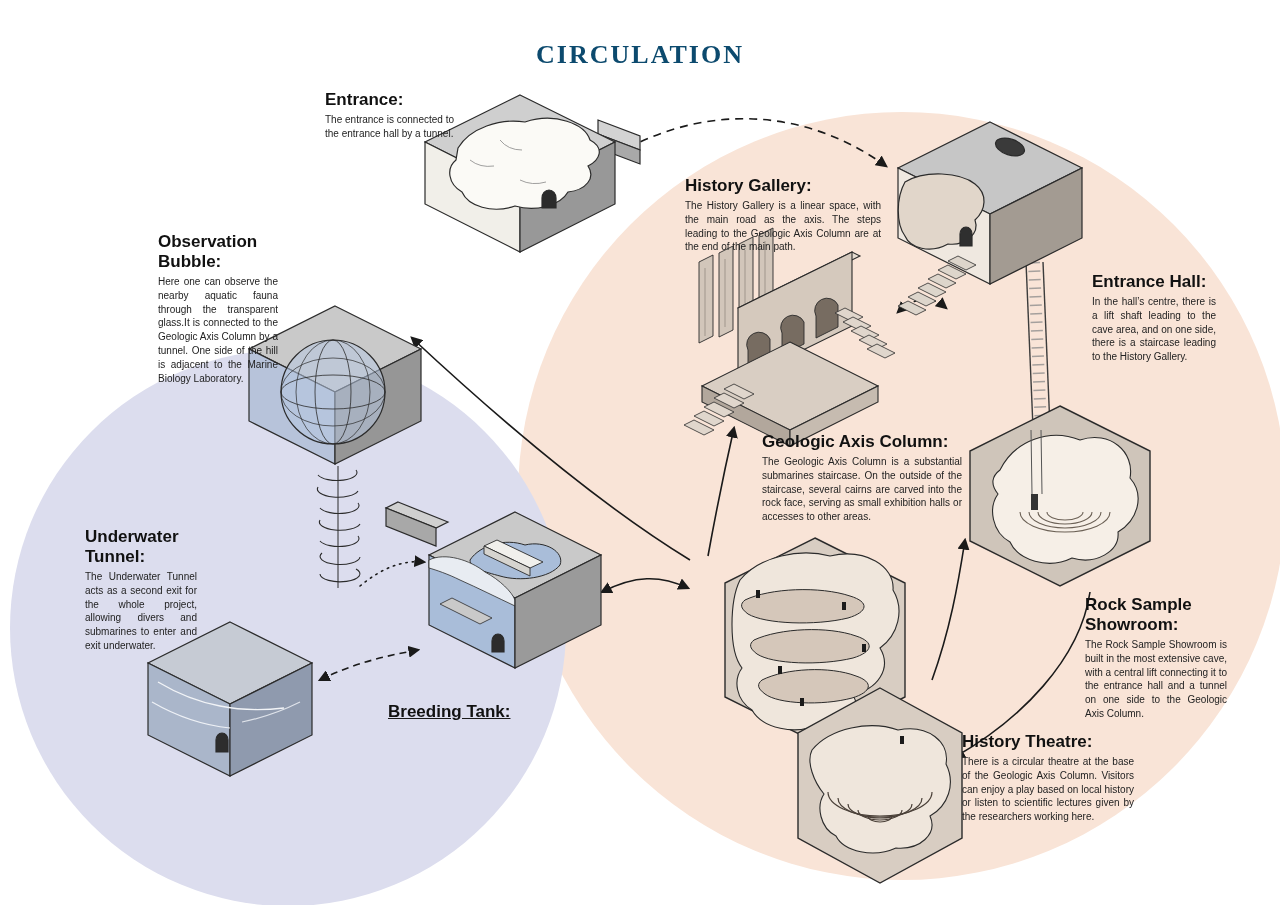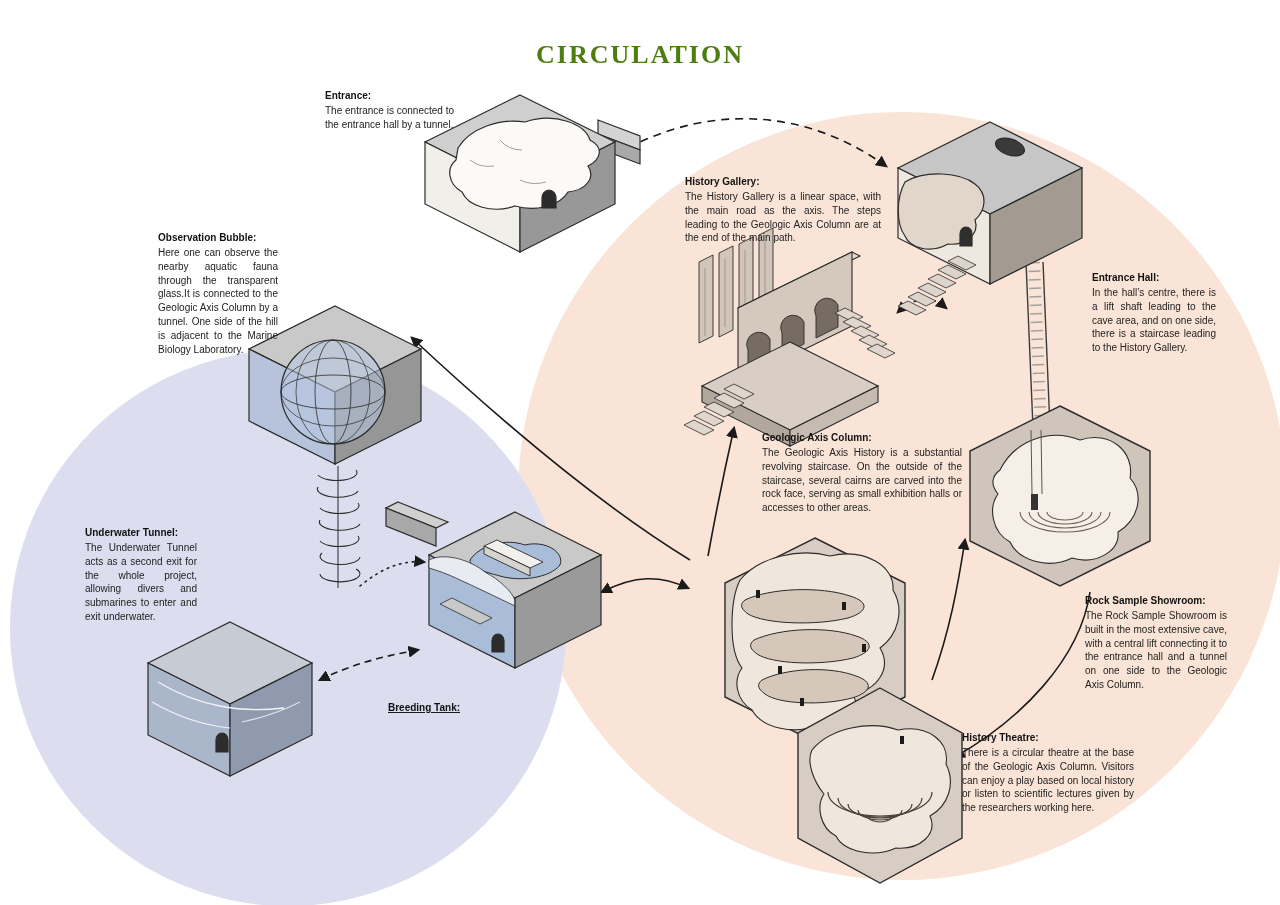--- a/index.html
+++ b/index.html
@@ -3,24 +3,24 @@
 <meta charset="utf-8">
 <style>
   html,body{margin:0;padding:0;background:#ffffff;}
   #canvas{position:relative;width:1280px;height:905px;overflow:hidden;background:#ffffff;
           font-family:"Liberation Sans",sans-serif;color:#1a1a1a;}
   .circle{position:absolute;border-radius:50%;}
   #circle-right{left:518px;top:112px;width:768px;height:768px;background:#f9e4d7;}
   #circle-left{left:10px;top:350px;width:556px;height:556px;background:#dcddee;}
   #art{position:absolute;left:0;top:0;z-index:2;}
   .label{position:absolute;z-index:3;}
-  .label h3{margin:0 0 3px 0;font-size:10px;font-weight:700;color:#111;}
+  .label h3{margin:0 0 3px 0;font-size:17px;font-weight:700;color:#111;}
   .label p{margin:0;font-size:10px;line-height:1.38;text-align:justify;color:#222;}
   #page-title{position:absolute;top:40px;left:0;width:100%;text-align:center;z-index:3;
-    font-family:"Liberation Serif",serif;font-size:26px;font-weight:600;letter-spacing:2px;color:#4d7c0f;}
+    font-family:"Liberation Serif",serif;font-size:26px;font-weight:600;letter-spacing:2px;color:#0c4a6e;}
 </style>
 </head>
 <body>
 
 <div id="canvas">
 
   <div id="page-title">CIRCULATION</div>
 
   <div id="circle-right" class="circle"></div>
   <div id="circle-left" class="circle"></div>
@@ -227,21 +227,21 @@
     <p>Here one can observe the nearby aquatic fauna through the transparent glass.It is connected to the Geologic Axis Column by a tunnel. One side of the hill is adjacent to the Marine Biology Laboratory.</p>
   </div>
 
   <div class="label" style="left:1092px;top:272px;width:124px;">
     <h3>Entrance Hall:</h3>
     <p>In the hall’s centre, there is a lift shaft leading to the cave area, and on one side, there is a staircase leading to the History Gallery.</p>
   </div>
 
   <div class="label" style="left:762px;top:432px;width:200px;">
     <h3>Geologic Axis Column:</h3>
-    <p>The Geologic Axis History is a substantial revolving staircase. On the outside of the staircase, several cairns are carved into the rock face, serving as small exhibition halls or accesses to other areas.</p>
+    <p>The Geologic Axis Column is a substantial submarines staircase. On the outside of the staircase, several cairns are carved into the rock face, serving as small exhibition halls or accesses to other areas.</p>
   </div>
 
   <div class="label" style="left:85px;top:527px;width:112px;">
     <h3>Underwater Tunnel:</h3>
     <p>The Underwater Tunnel acts as a second exit for the whole project, allowing divers and submarines to enter and exit underwater.</p>
   </div>
 
   <div class="label" style="left:1085px;top:595px;width:142px;">
     <h3>Rock Sample Showroom:</h3>
     <p>The Rock Sample Showroom is built in the most extensive cave, with a central lift connecting it to the entrance hall and a tunnel on one side to the Geologic Axis Column.</p>

